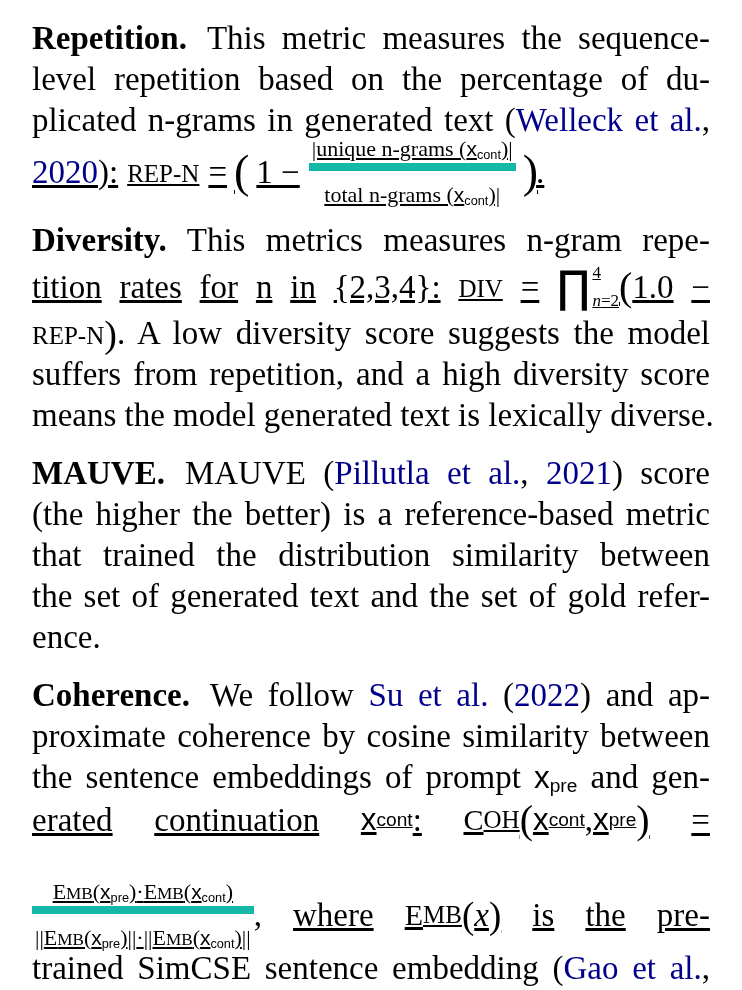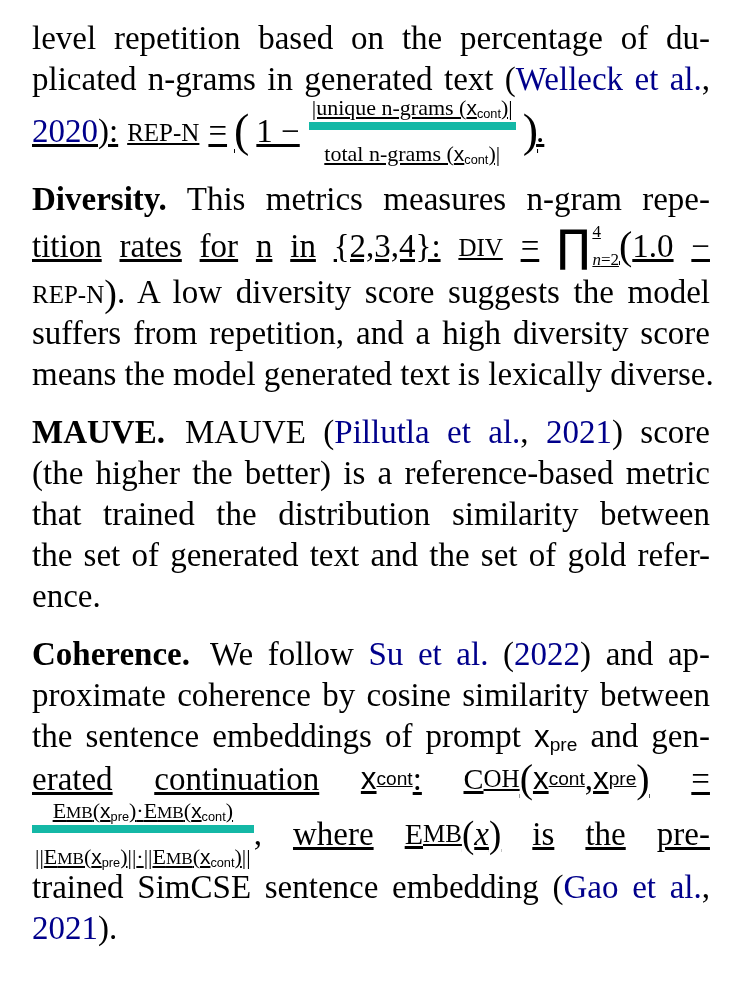--- a/index.html
+++ b/index.html
@@ -56,20 +56,21 @@
   .prod{font-size:44px;line-height:1;font-family:"DejaVu Sans","DejaVu Serif",serif;}
   .prodlim{display:inline-flex;flex-direction:column;justify-content:space-between;height:46px;font-size:17px;line-height:1.05;margin-left:2px;}
   .prodlim i{font-style:italic;}
 </style>
 </head>
 <body>
 
 <div class="page">
 
   <div class="para">
+    <div class="ln"><b class="head">Repetition.</b><span>This metric measures the sequence-</span></div>
     <div class="ln"><span>level repetition based on the percentage of du-</span></div>
     <div class="ln"><span>plicated n-grams in generated text (</span><a class="cite">Welleck et al.</a><span>,</span></div>
     <div class="fln fln-start" style="height:62px;">
       <span class="fitem">
           <a class="cite">2020</a>
           <span>):</span>
         </span>
       <span class="sc">REP-N</span>
       <span>=</span>
       <span class="bigp">(</span>
@@ -138,21 +139,21 @@
           <span class="bp2">(</span>
           <span class="mx">x</span>
           <sub>cont</sub>
           <span>, </span>
           <span class="mx">x</span>
           <sub>pre</sub>
           <span class="bp2">)</span>
         </span>
       <span>=</span>
     </div>
-    <div class="fln fln-between" style="height:66px;">
+    <div class="fln fln-between" style="height:66px;margin-top:40px;">
       <span class="fitem">
         <span class="frac">
           <span class="num"><span>E</span><span class="sc2">MB</span><span>(</span><span class="mx">x</span><sub>pre</sub><span>)</span><span>·</span><span>E</span><span class="sc2">MB</span><span>(</span><span class="mx">x</span><sub>cont</sub><span>)</span></span>
           <span class="den"><span>||</span><span>E</span><span class="sc2">MB</span><span>(</span><span class="mx">x</span><sub>pre</sub><span>)</span><span>||</span><span>·</span><span>||</span><span>E</span><span class="sc2">MB</span><span>(</span><span class="mx">x</span><sub>cont</sub><span>)</span><span>||</span></span>
         </span>
           <span>,</span>
       </span>
       <span>where</span>
       <span class="fitem">
           <span class="k1">E</span>

